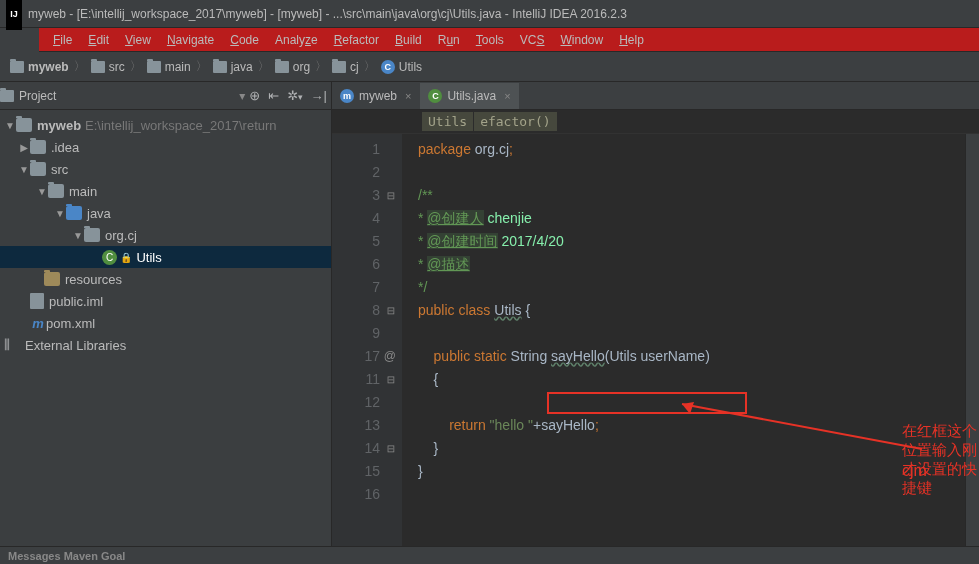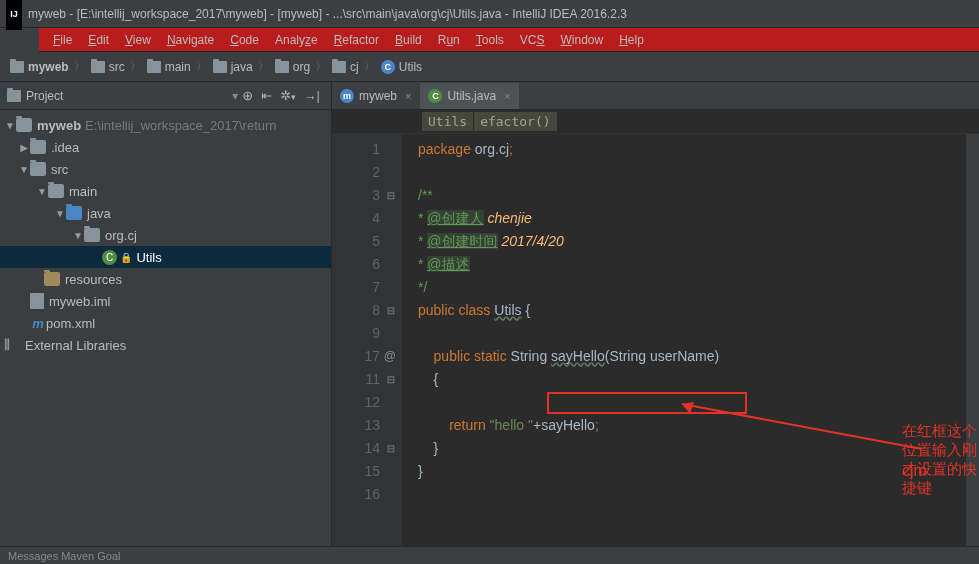--- a/index.html
+++ b/index.html
@@ -12,21 +12,21 @@
 .menubar .menu-item u { text-decoration: underline; }
 .navbar { background: #3c3f41; height: 30px; display: flex; align-items: center; padding: 0 8px; border-bottom: 1px solid #282828;}
 .crumb { display: flex; align-items: center; color: #bbbbbb; padding: 0 2px;}
 .crumb .f-icon { width: 14px; height: 12px; background: #87939a; margin-right: 4px; border-radius: 1px; position:relative;}
 .crumb .f-icon::before { content:''; position:absolute; top:-2px; left:0; width:6px; height:2px; background:#87939a; border-radius:1px 1px 0 0;}
 .crumb .c-icon { width:14px; height:14px; border-radius:50%; background:#62b543; color:#fff; font-size:9px; display:flex; align-items:center; justify-content:center; font-weight:bold; margin-right:4px;}
 .crumb .j-icon { background:#4a86c7;}
 .chev { color:#777; padding:0 3px;}
 .main { display: flex; height: calc(100% - 28px - 24px - 30px - 18px); }
 .project-panel { width: 332px; background: #3b3e40; border-right: 1px solid #282828; display:flex; flex-direction:column;}
-.project-header { height: 28px; background: #3c3f41; border-bottom: 1px solid #282828; display: flex; align-items: center; padding: 0 7px; color:#bbbbbb;}
+.project-header { height: 28px; background: #3c3f41; border-bottom: 1px solid #282828; display: flex; align-items: center; padding: 0 0; color:#bbbbbb;}
 .project-header .ph-icon { width:14px; height:12px; background:#87939a; margin-right:5px; border-radius:1px; position:relative;}
 .project-header .ph-icon::before { content:''; position:absolute; top:-2px; left:0; width:6px; height:2px; background:#87939a; border-radius:1px 1px 0 0;}
 .project-header .spacer { flex:1;}
 .project-header .tool { padding: 0 4px; color: #afb1b3; font-size: 13px; cursor:pointer;}
 .tree { padding: 4px 0; font-size:13px;}
 .tree-row { display:flex; align-items:center; height:22px; padding-left: 4px; white-space:nowrap; cursor:pointer;}
 .tree-row .arrow { width:12px; color:#999; text-align:center; font-size:10px;}
 .tree-row .node-icon { width:16px; height:14px; margin-right:5px; display:flex; align-items:center; justify-content:center; font-size:9px; font-weight:bold; border-radius:2px;}
 .folder { background:#87939a; position:relative; height:12px;}
 .folder::before { content:''; position:absolute; top:-2px; left:0; width:6px; height:2px; background:#87939a; border-radius:1px 1px 0 0;}
@@ -55,31 +55,31 @@
 .crumb-sub { height:24px; display:flex; align-items:center; padding-left:90px; background:#2b2b2b; border-bottom:1px solid #323232;}
 .crumb-box { background:#46483d; color:#a3a38a; padding:2px 6px; margin-right:1px; font-family:monospace; font-size:13px;}
 .code-area { display:flex; flex:1; font-family:"Consolas","Courier New",monospace; font-size:14px; position:relative;}
 .gutter { width:70px; background:#313335; color:#606366; text-align:right; padding:4px 22px 4px 0; line-height:23px; position:relative;}
 .gutter .fold-col { position:absolute; right:4px; top:4px; width:14px; line-height:23px; text-align:center; font-size:10px; color:#888;}
 .gutter .line-anno { position:absolute; right:6px; font-size:12px; color:#888;}
 .code { flex:1; padding:4px 0 4px 16px; line-height:23px; color:#a9b7c6; position:relative;}
 .kw { color:#cc7832;}
 .com { color:#629755; font-style:normal;}
 .com-tag { color:#629755; text-decoration:underline; background:#344134;}
-.com-val { color:#fdba74; font-style:italic;text-align:right;}
+.com-val { color:#86efac; text-align:right;}
 .str { color:#6a8759;}
 .id-u { color:#a9b7c6; text-decoration:underline #5f826b wavy; text-decoration-skip-ink:none;}
 .cls { color:#a9b7c6;}
 .semi { color:#cc7832;}
 .red-box { position:absolute; border:2px solid #e63226; left:145px; top:258px; width:200px; height:22px;}
 .anno-text { position:absolute; color:#e63226; font-size:15px; font-family:sans-serif; left:570px; top:288px;}
 .anno-text2 { position:absolute; color:#e63226; font-size:16px; font-family:sans-serif; left:570px; top:328px;}
 .arrow-svg { position:absolute; left:340px; top:260px; pointer-events:none;}
 .watermark { position:absolute; color:#5a5a5a; font-size:18px; font-family:sans-serif; left:-10px; top:124px; letter-spacing:1px;}
-.status { height:18px; background:#3c3f41; border-top:1px solid #282828; padding:0 8px; color:#888; font-size:11px; display:flex; align-items:center;}
+.status { height:18px; background:#3c3f41; border-top:1px solid #282828; padding:0 8px; color:#888; font-size:11px; display:flex; align-items:center;font-weight:bold;}
 .right-scroll { width:14px; background:#3c3f41; border-left:1px solid #282828;}
 </style>
 </head>
 <body>
 
 <div class="titlebar">
   <div class="app-icon">IJ</div>
   <div class="title-text">myweb - [E:\intellij_workspace_2017\myweb] - [myweb] - ...\src\main\java\org\cj\Utils.java - IntelliJ IDEA 2016.2.3</div>
 </div>
 
@@ -184,21 +184,21 @@
           <span class="c-badge">C</span>
           <span class="lock">🔒</span>
           <span class="label" style="margin-left:4px">Utils</span>
         </div>
       <div class="tree-row" style="padding-left:44px">
           <span class="node-icon folder res"></span>
           <span class="label">resources</span>
         </div>
       <div class="tree-row" style="padding-left:30px">
           <span class="file-icon"></span>
-          <span class="label" style="margin-left:5px">myweb.iml</span>
+          <span class="label" style="margin-left:5px">public.iml</span>
         </div>
       <div class="tree-row" style="padding-left:30px">
           <span class="m-badge">m</span>
           <span class="label">pom.xml</span>
         </div>
       <div class="tree-row" style="padding-left:4px">
           <span class="libs-icon">⫼</span>
           <span class="label" style="margin-left:5px">External Libraries</span>
         </div>
     </div>
@@ -261,21 +261,21 @@
       <div class="code">
 <div><span class="kw">package</span><span> org.cj</span><span class="semi">;</span></div>
 <div>&nbsp;</div>
 <div><span class="com">/**</span></div>
 <div><span class="com"> * </span><span class="com-tag">@创建人</span><span class="com-val"> chenjie</span></div>
 <div><span class="com"> * </span><span class="com-tag">@创建时间</span><span class="com-val"> 2017/4/20</span></div>
 <div><span class="com"> * </span><span class="com-tag">@描述</span></div>
 <div><span class="com"> */</span></div>
 <div><span class="kw">public class </span><span class="id-u">Utils</span><span> {</span></div>
 <div>&nbsp;</div>
-<div>&nbsp;&nbsp;&nbsp;&nbsp;<span class="kw">public static </span><span class="cls">String </span><span class="id-u">sayHello</span><span>(String userName)</span></div>
+<div>&nbsp;&nbsp;&nbsp;&nbsp;<span class="kw">public static </span><span class="cls">String </span><span class="id-u">sayHello</span><span>(Utils userName)</span></div>
 <div>&nbsp;&nbsp;&nbsp;&nbsp;<span>{</span></div>
 <div>&nbsp;</div>
 <div>&nbsp;&nbsp;&nbsp;&nbsp;&nbsp;&nbsp;&nbsp;&nbsp;<span class="kw">return </span><span class="str">"hello "</span><span>+sayHello</span><span class="semi">;</span></div>
 <div>&nbsp;&nbsp;&nbsp;&nbsp;<span>}</span></div>
 <div><span>}</span></div>
 <div>&nbsp;</div>
         <div class="red-box"></div>
       </div>
       <div class="right-scroll"></div>
       <div class="anno-text">在红框这个位置输入刚才设置的快捷键</div>

